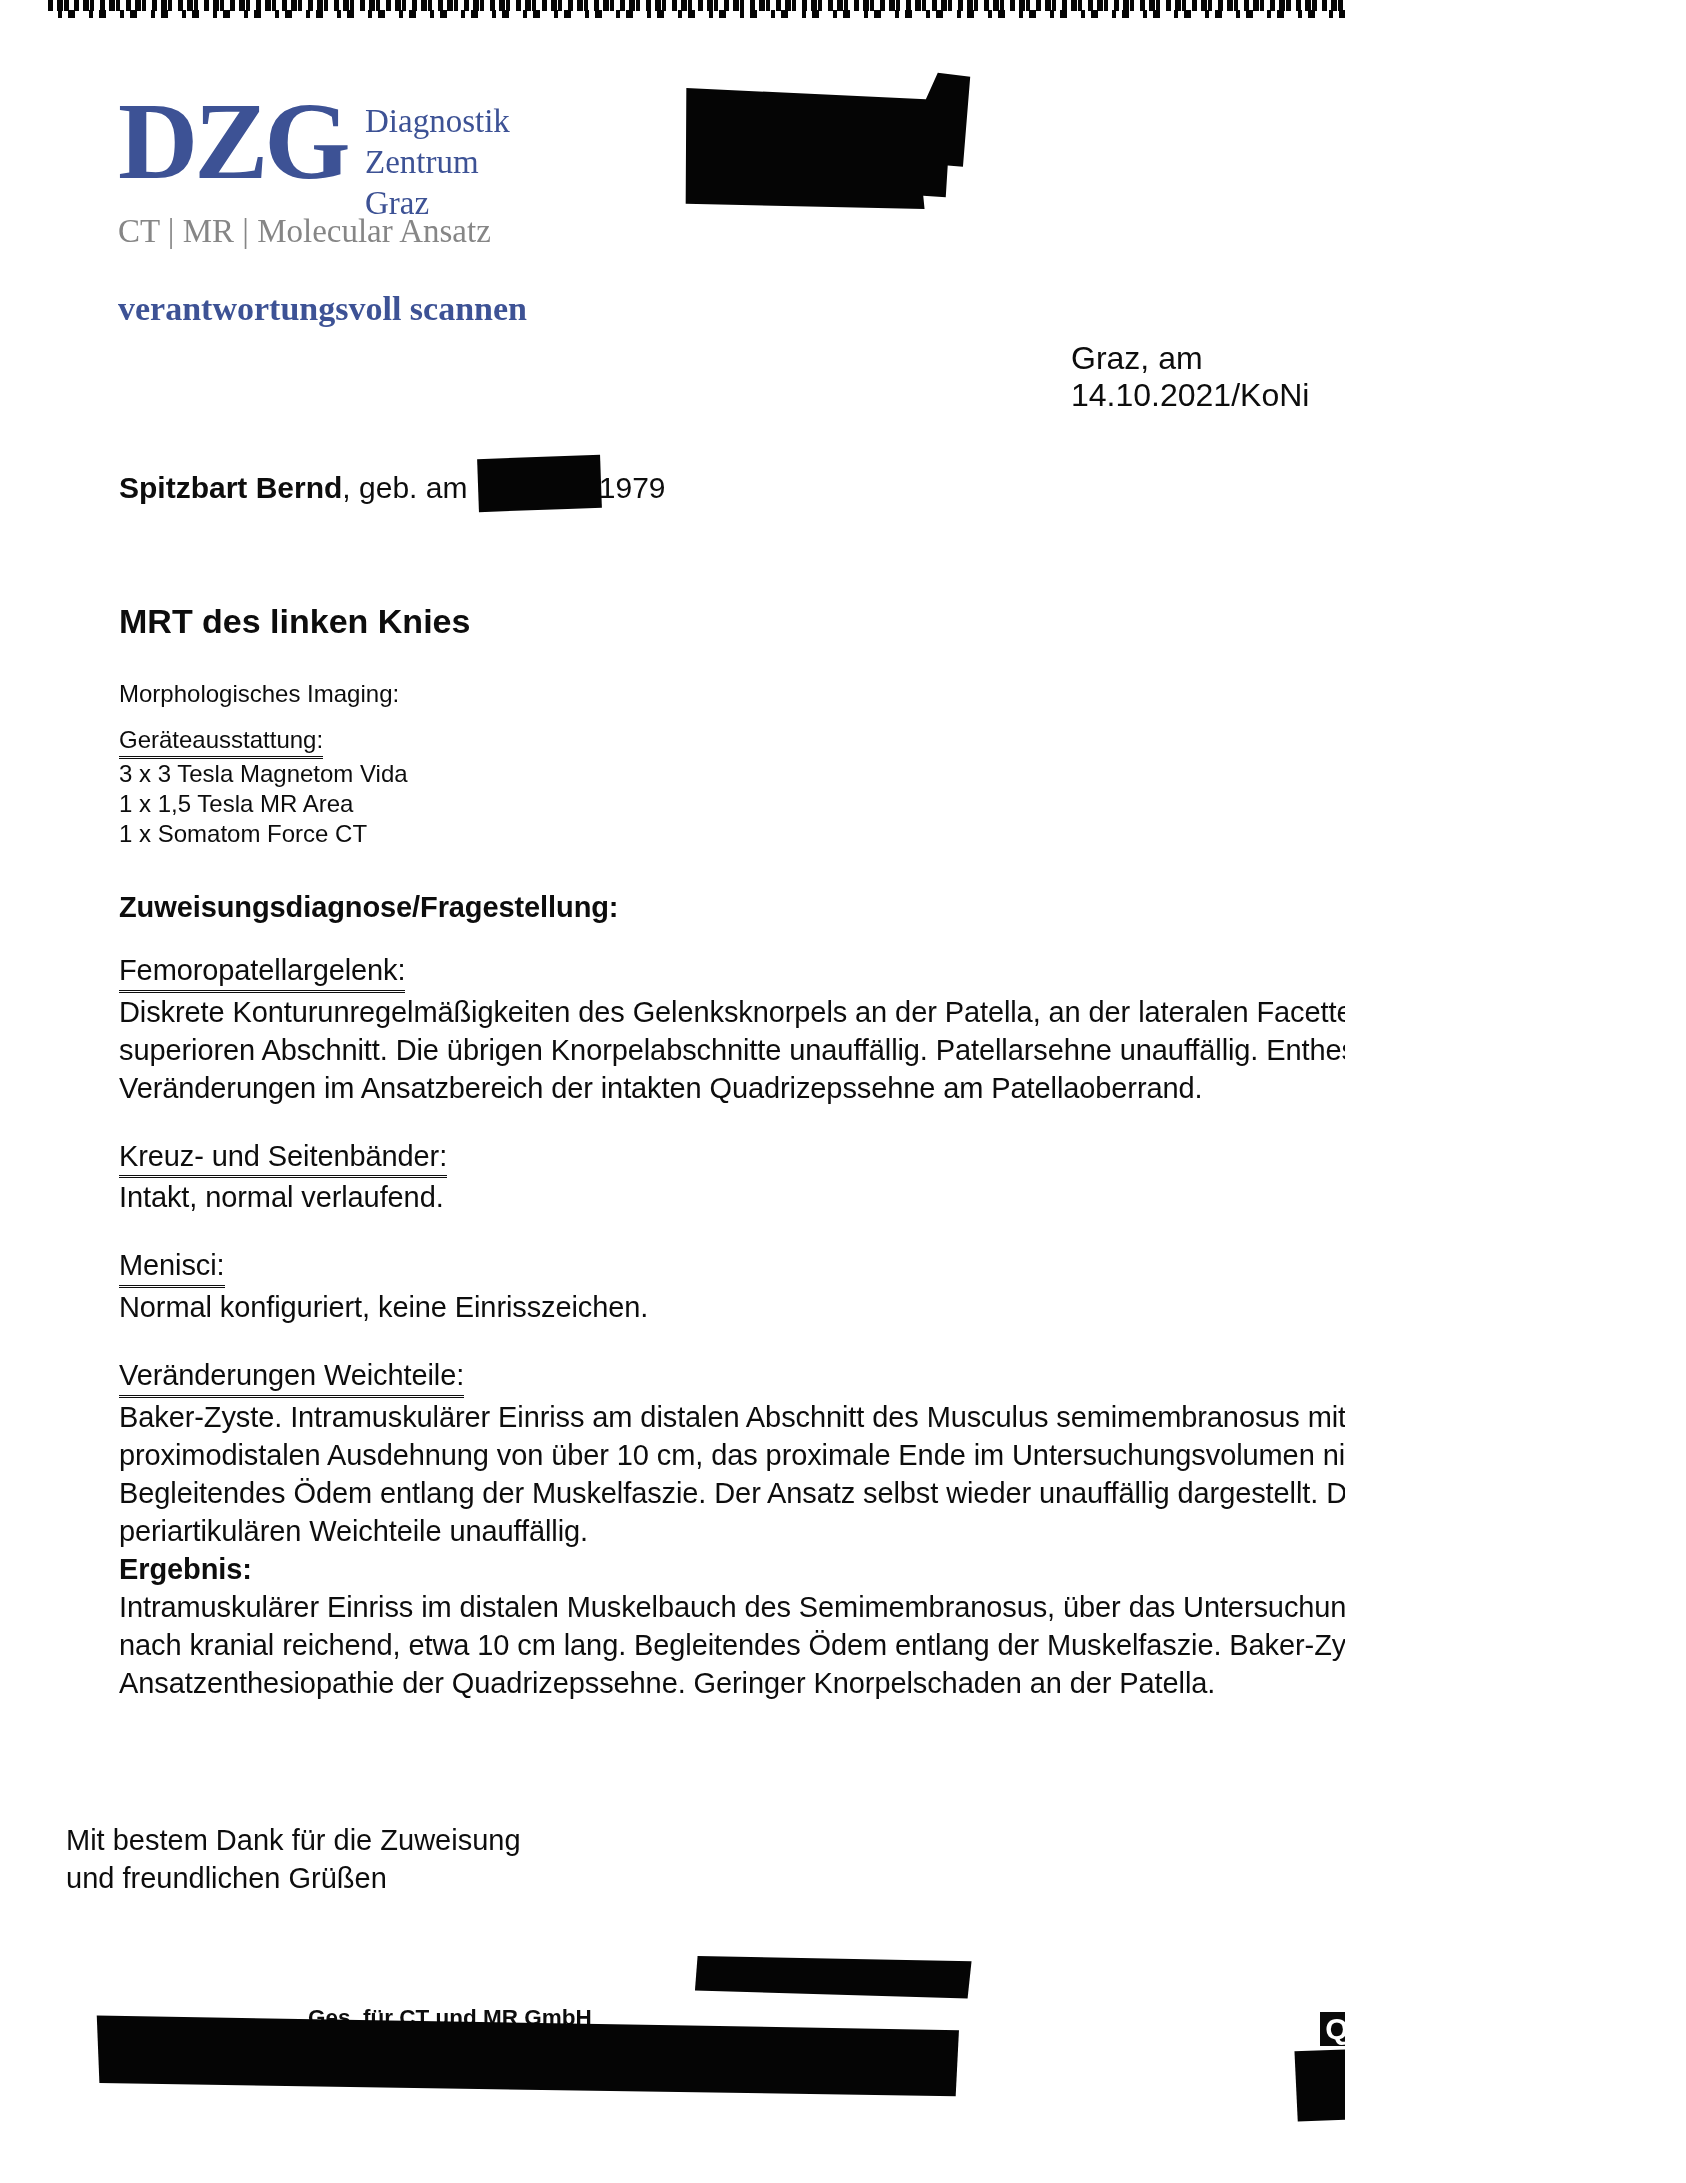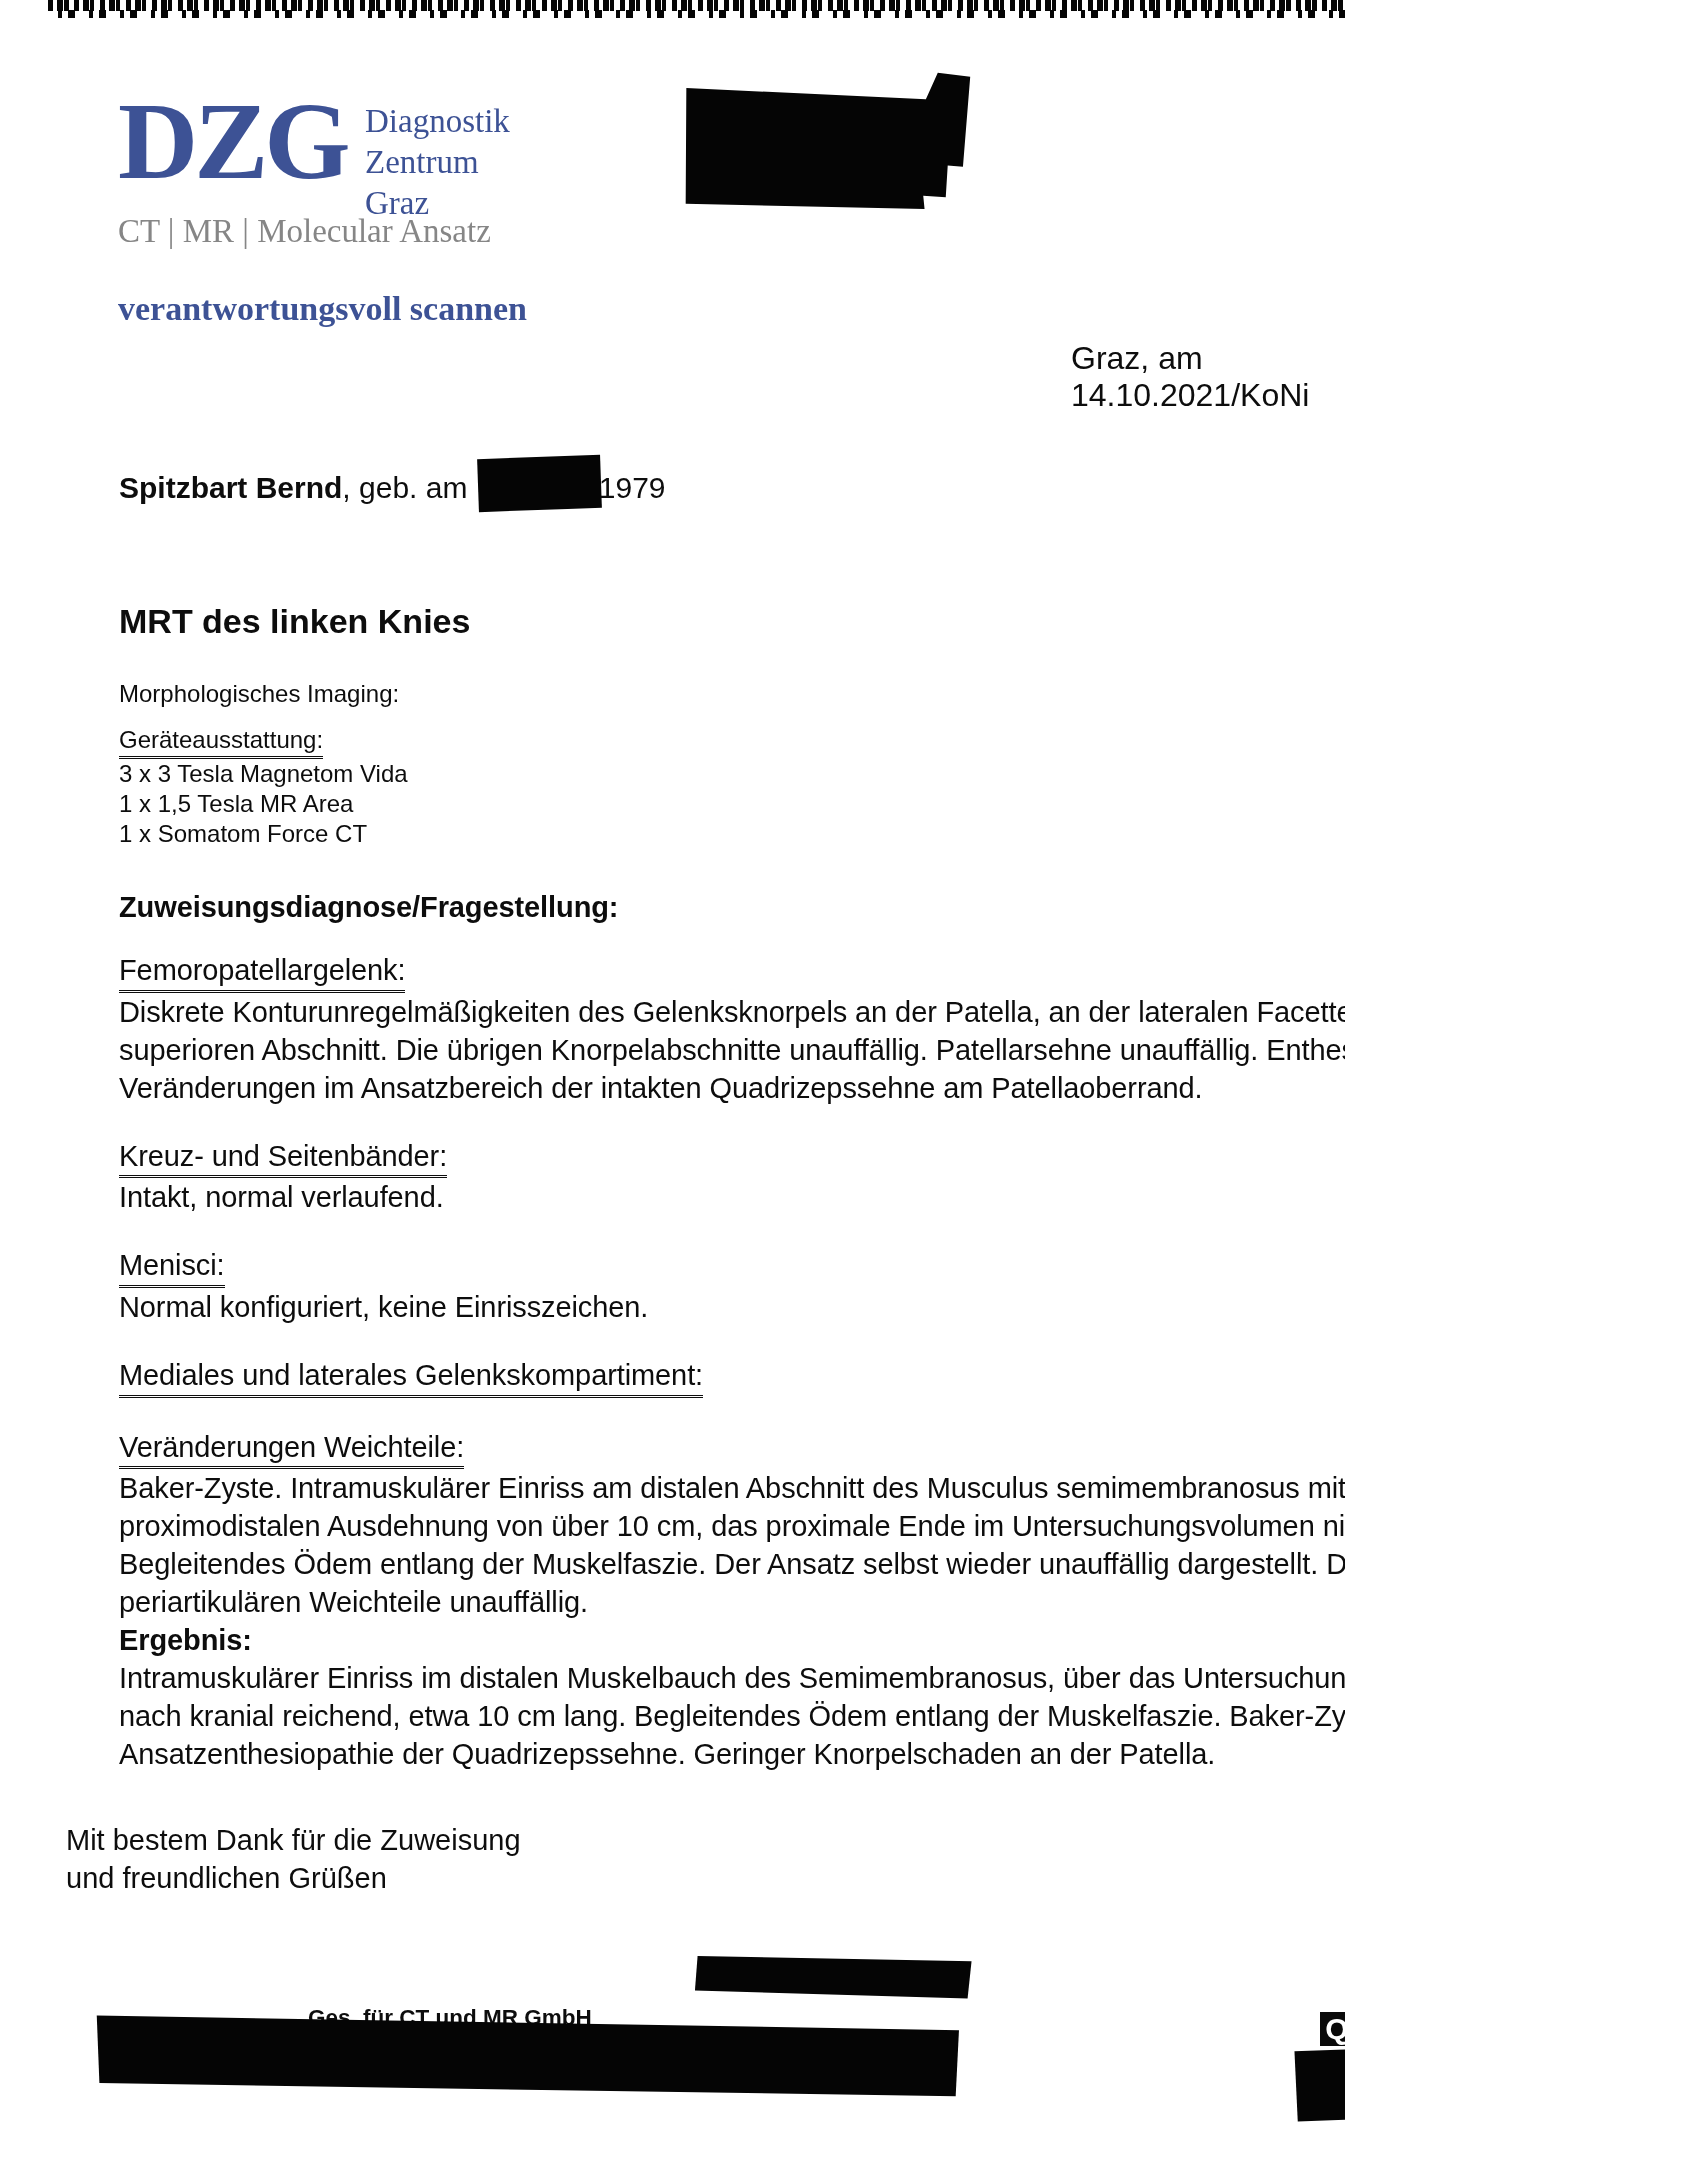--- a/index.html
+++ b/index.html
@@ -132,21 +132,20 @@
       <span class="section-heading">Kreuz- und Seitenbänder:</span>
       <div class="section-body">Intakt, normal verlaufend.</div>
     </div>
 
     <div class="section">
       <span class="section-heading">Menisci:</span>
       <div class="section-body">Normal konfiguriert, keine Einrisszeichen.</div>
     </div>
 
     <div class="section">
-      <span class="section-heading">Mediales und laterales Gelenkskompartiment:</span>
     </div>
 
     <div class="section last">
       <span class="section-heading">Veränderungen Weichteile:</span>
       <div class="section-body">Baker-Zyste. Intramuskulärer Einriss am distalen Abschnitt des Musculus semimembranosus mit einer
 proximodistalen Ausdehnung von über 10 cm, das proximale Ende im Untersuchungsvolumen nicht miterfasst.
 Begleitendes Ödem entlang der Muskelfaszie. Der Ansatz selbst wieder unauffällig dargestellt. Die übrigen
 periartikulären Weichteile unauffällig.</div>
     </div>
 

